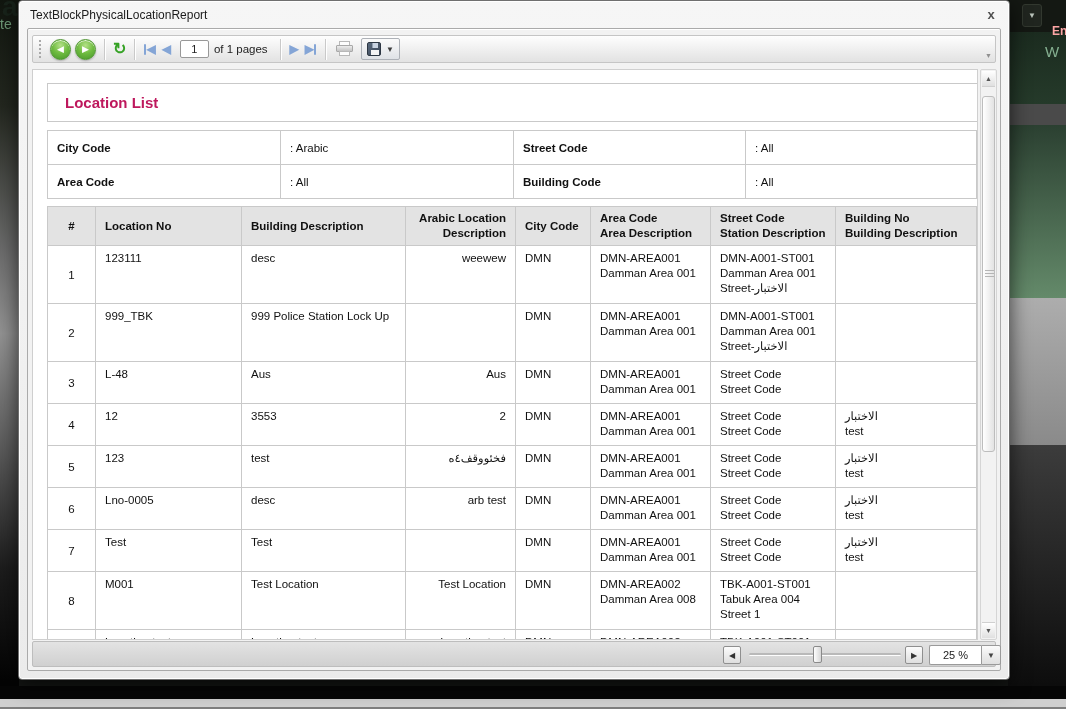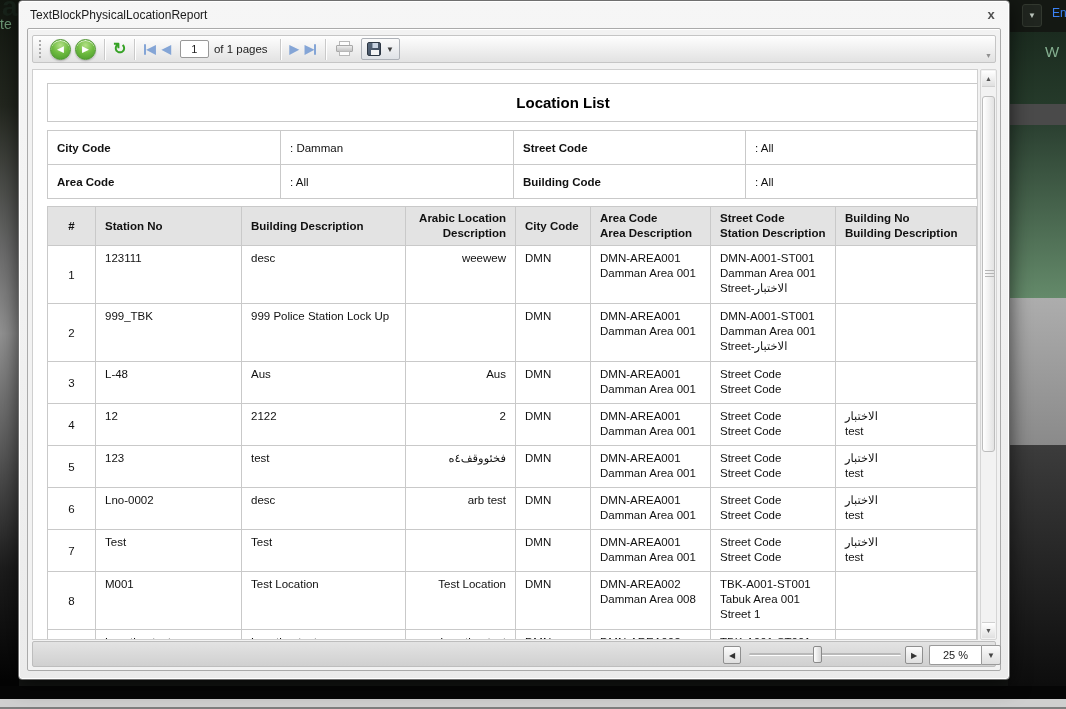--- a/index.html
+++ b/index.html
@@ -16,21 +16,21 @@
   .bd-right{position:absolute;left:1008px;top:0;width:58px;height:709px;background:#161a16;}
   .bd-band1{position:absolute;left:0;top:0;width:58px;height:32px;background:#141813;}
   .bd-band2{position:absolute;left:0;top:32px;width:58px;height:72px;background:linear-gradient(180deg,#1b2b1f,#253a2a);}
   .bd-band3{position:absolute;left:0;top:104px;width:58px;height:21px;background:#4a4a4a;}
   .bd-band4{position:absolute;left:0;top:125px;width:58px;height:173px;background:linear-gradient(180deg,#2b4031,#648a6a);}
   .bd-band5{position:absolute;left:0;top:298px;width:58px;height:147px;background:linear-gradient(180deg,#adadad,#8a8a8a);}
   .bd-band6{position:absolute;left:0;top:445px;width:58px;height:255px;background:linear-gradient(180deg,#3c3c3c,#0a0a0a);}
   .lang-btn{position:absolute;left:1022px;top:4px;width:20px;height:23px;background:#20251f;
     border:1px solid #32382f;border-radius:3px;color:#b9c2ba;font-size:8px;
     display:flex;align-items:center;justify-content:center;}
-  .lang-text{position:absolute;left:1052px;top:6px;color:#3b82f6;font-size:12px;font-weight:400;}
+  .lang-text{position:absolute;left:1052px;top:24px;color:#fca5a5;font-size:12px;font-weight:700;}
   .bd-w{position:absolute;left:1045px;top:43px;color:#85b091;font-size:15px;}
   .bd-bot1{position:absolute;left:0;top:686px;width:1066px;height:13px;background:#060606;}
   .bd-bot2{position:absolute;left:0;top:699px;width:1066px;height:8px;background:#cfcfcf;}
   .bd-bot3{position:absolute;left:0;top:707px;width:1066px;height:2px;background:#7e7e7e;}
 
   
   .dialog{position:absolute;left:18px;top:0;width:992px;height:680px;
     background:linear-gradient(180deg,#f6f6f6,#ebebeb);
     border:1px solid #6f6f6f;border-radius:4px;
     box-shadow:0 5px 20px rgba(0,0,0,.65), inset 0 0 0 1px #ffffff;}
@@ -76,21 +76,21 @@
   .fl-shutter{position:absolute;top:0;left:4px;width:6px;height:5px;background:#c9d3e1;border-left:1px solid #93a0b1;}
   .fl-label{position:absolute;bottom:0;left:3px;width:8px;height:5px;background:#f4f4f4;}
   .dd-arrow{font-size:8px;color:#3d3d3d;}
   .tb-overflow{position:absolute;right:3px;bottom:3px;font-size:7px;color:#909090;line-height:7px;text-align:center;}
 
   
   .viewport{position:absolute;left:4px;top:40px;right:22px;bottom:30px;
     background:#ffffff;border:1px solid #cfcfcf;overflow:hidden;}
   .report-title-box{position:absolute;left:14px;top:13px;width:1015px;height:39px;
     border:1px solid #c9c9c9;background:#fff;
-    font-size:15px;font-weight:700;color:#000000;line-height:38px;padding-left:17px;text-align:center;}
+    font-size:15px;font-weight:700;color:#be185d;line-height:38px;padding-left:17px;}
   table{border-collapse:collapse;table-layout:fixed;}
   .params{position:absolute;left:14px;top:60px;width:929px;font-size:11.5px;color:#111;}
   .params td{border:1px solid #c9c9c9;height:34px;padding-left:9px;background:#fff;}
   .params .plabel{font-weight:700;}
   .loc-table{position:absolute;left:14px;top:136px;width:929px;font-size:11.5px;color:#111;}
   .loc-table th,.loc-table td{border:1px solid #c9c9c9;padding:4px 9px;line-height:15px;}
   .loc-table th{background:#e3e3e3;font-weight:700;vertical-align:middle;}
   .loc-table td{vertical-align:top;background:#fff;padding-top:5px;}
   .loc-table thead tr{height:38px;}
   .al-left{text-align:left;}
@@ -221,21 +221,21 @@
         <table class="params">
           <colgroup>
               <col style="width:233px">
               <col style="width:233px">
               <col style="width:232px">
               <col style="width:231px">
             </colgroup>
           <tbody>
               <tr>
             <td class="plabel">City Code</td>
-            <td>: Damman</td>
+            <td>: Arabic</td>
             <td class="plabel">Street Code</td>
             <td>: All</td>
           </tr>
           <tr>
             <td class="plabel">Area Code</td>
             <td>: All</td>
             <td class="plabel">Building Code</td>
             <td>: All</td>
           </tr>
         </tbody>
@@ -251,21 +251,21 @@
               <col style="width:120px">
               <col style="width:125px">
               <col style="width:141px">
           </colgroup>
           <thead>
               <tr>
                 <th class="al-center">
                   <div>#</div>
                 </th>
                 <th class="al-left">
-                  <div>Station No</div>
+                  <div>Location No</div>
                 </th>
                 <th class="al-left">
                   <div>Building Description</div>
                 </th>
                 <th class="al-right">
                   <div>Arabic Location</div>
                   <div>Description</div>
                 </th>
                 <th class="al-left">
                   <div>City Code</div>
@@ -364,21 +364,21 @@
                 <td class="al-left"></td>
               </tr>
               <tr style="height: 42px;">
                 <td class="al-num">
                   <div>4</div>
                 </td>
                 <td class="al-left">
                   <div>12</div>
                 </td>
                 <td class="al-left">
-                  <div>2122</div>
+                  <div>3553</div>
                 </td>
                 <td class="al-right">
                   <div>2</div>
                 </td>
                 <td class="al-left">
                   <div>DMN</div>
                 </td>
                 <td class="al-left">
                   <div>DMN-AREA001</div>
                   <div>Damman Area 001</div>
@@ -419,21 +419,21 @@
                 <td class="al-left">
                   <div>الاختبار</div>
                   <div>test</div>
                 </td>
               </tr>
               <tr style="height: 42px;">
                 <td class="al-num">
                   <div>6</div>
                 </td>
                 <td class="al-left">
-                  <div>Lno-0002</div>
+                  <div>Lno-0005</div>
                 </td>
                 <td class="al-left">
                   <div>desc</div>
                 </td>
                 <td class="al-right">
                   <div>arb test</div>
                 </td>
                 <td class="al-left">
                   <div>DMN</div>
                 </td>
@@ -492,21 +492,21 @@
                 </td>
                 <td class="al-left">
                   <div>DMN</div>
                 </td>
                 <td class="al-left">
                   <div>DMN-AREA002</div>
                   <div>Damman Area 008</div>
                 </td>
                 <td class="al-left">
                   <div>TBK-A001-ST001</div>
-                  <div>Tabuk Area 001</div>
+                  <div>Tabuk Area 004</div>
                   <div>Street 1</div>
                 </td>
                 <td class="al-left"></td>
               </tr>
               <tr style="height: 34px;">
                 <td class="al-num">
                   <div>9</div>
                 </td>
                 <td class="al-left">
                   <div>Location-test</div>

